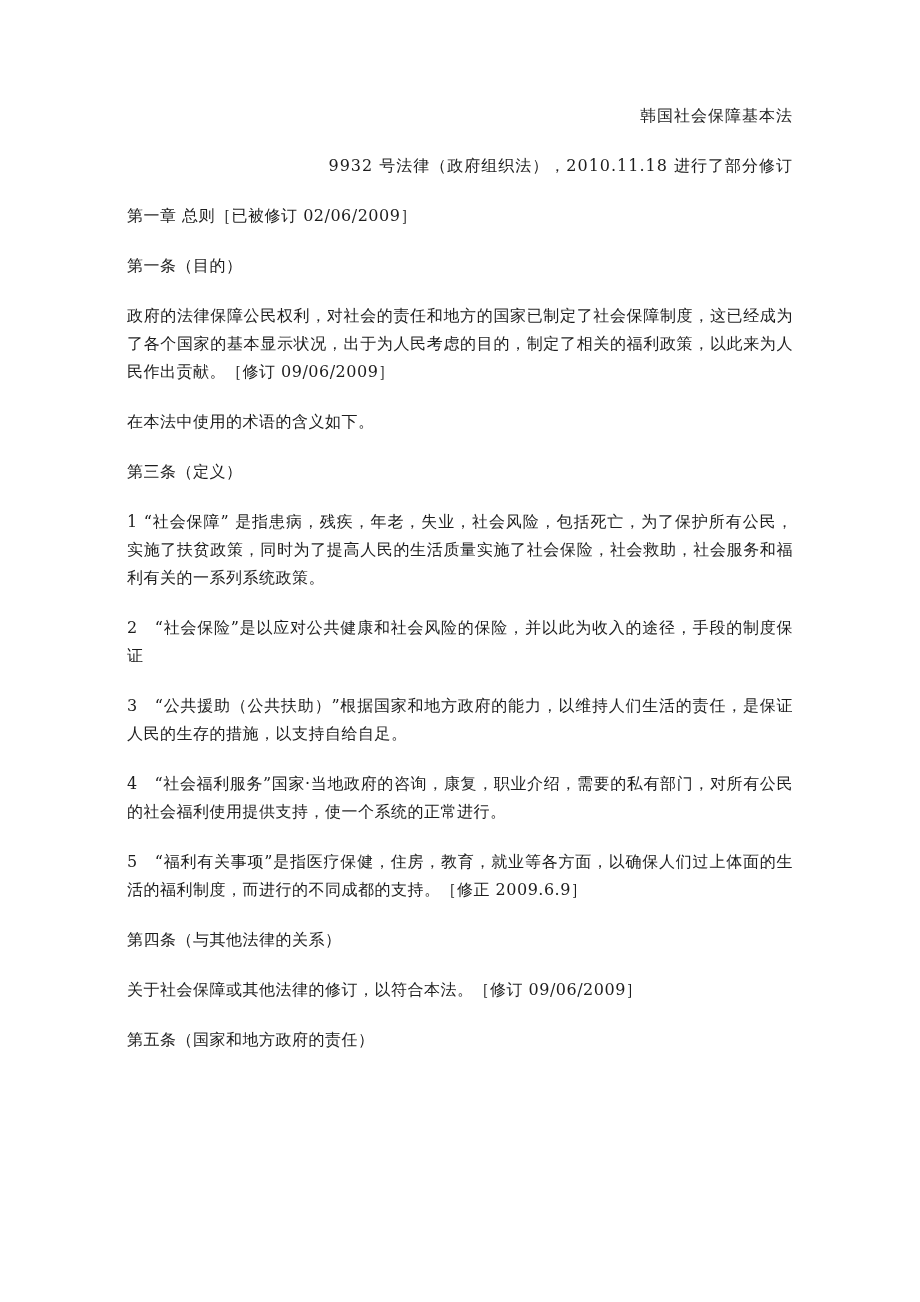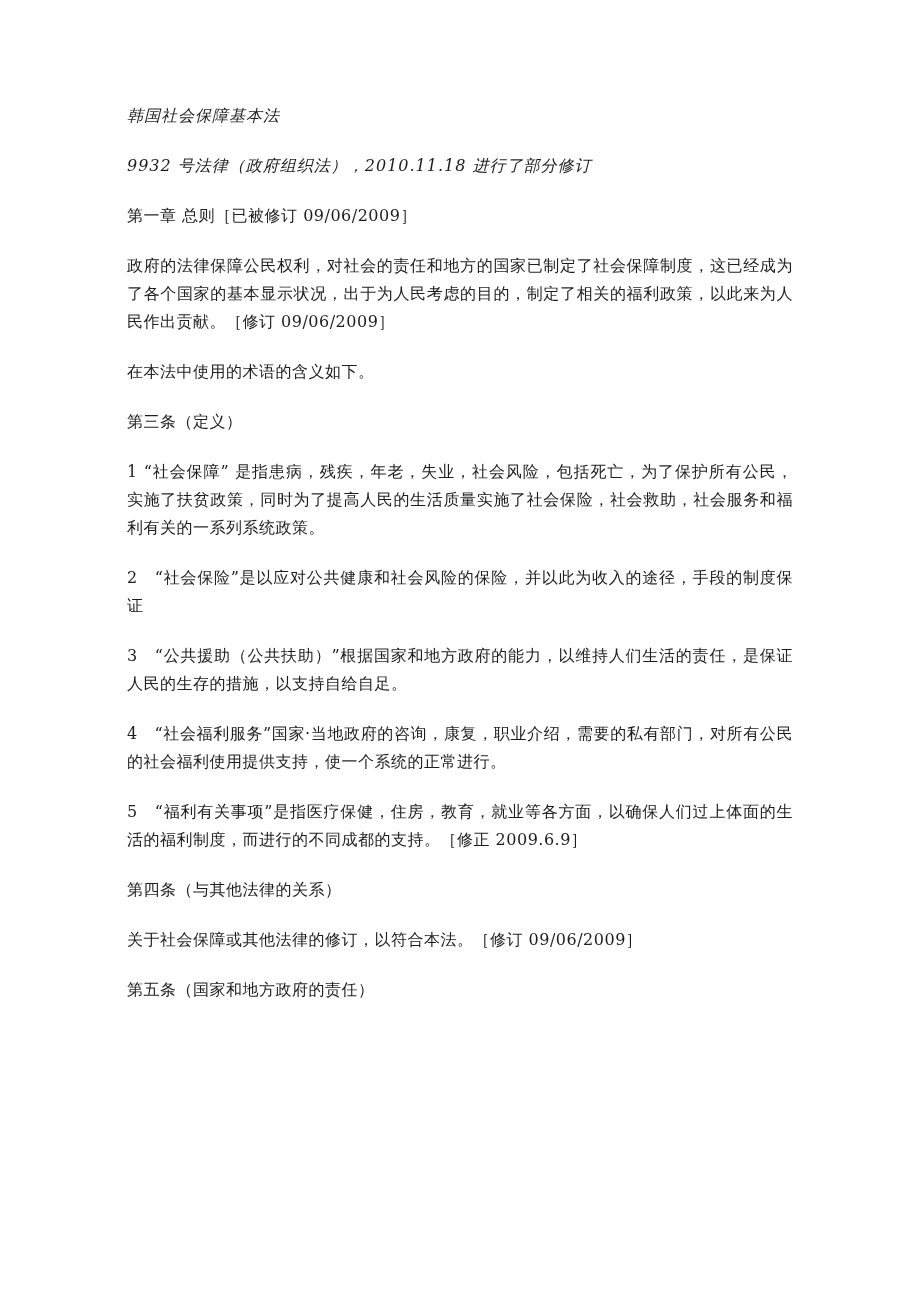--- a/index.html
+++ b/index.html
@@ -21,36 +21,36 @@
     overflow: hidden;
   }
   .block {
     margin: 0 0 22px 0;
     text-align: justify;
     letter-spacing: 0.5px;
     word-break: break-all;
   }
   .block.title,
   .block.subtitle {
-    text-align: left;
+    text-align: right;
     letter-spacing: 1px;
-    font-style: italic;
   }
   .block:last-child {
     margin-bottom: 8px;
   }
 </style>
 </head>
 <body>
 
 <div class="page">
   <div id="document-body">
       <p class="block title">韩国社会保障基本法</p>
       <p class="block subtitle">9932 号法律（政府组织法），2010.11.18 进行了部分修订</p>
-      <p class="block heading">第一章 总则［已被修订 09/06/2009］</p>
+      <p class="block heading">第一章 总则［已被修订 02/06/2009］</p>
+      <p class="block heading">第一条（目的）</p>
       <p class="block paragraph">政府的法律保障公民权利，对社会的责任和地方的国家已制定了社会保障制度，这已经成为了各个国家的基本显示状况，出于为人民考虑的目的，制定了相关的福利政策，以此来为人民作出贡献。［修订 09/06/2009］</p>
       <p class="block paragraph">在本法中使用的术语的含义如下。</p>
       <p class="block heading">第三条（定义）</p>
       <p class="block paragraph">1 “社会保障” 是指患病，残疾，年老，失业，社会风险，包括死亡，为了保护所有公民，实施了扶贫政策，同时为了提高人民的生活质量实施了社会保险，社会救助，社会服务和福利有关的一系列系统政策。</p>
       <p class="block paragraph">2　“社会保险”是以应对公共健康和社会风险的保险，并以此为收入的途径，手段的制度保证</p>
       <p class="block paragraph">3　“公共援助（公共扶助）”根据国家和地方政府的能力，以维持人们生活的责任，是保证人民的生存的措施，以支持自给自足。</p>
       <p class="block paragraph">4　“社会福利服务”国家·当地政府的咨询，康复，职业介绍，需要的私有部门，对所有公民的社会福利使用提供支持，使一个系统的正常进行。</p>
       <p class="block paragraph">5　“福利有关事项”是指医疗保健，住房，教育，就业等各方面，以确保人们过上体面的生活的福利制度，而进行的不同成都的支持。［修正 2009.6.9］</p>
       <p class="block heading">第四条（与其他法律的关系）</p>
       <p class="block paragraph">关于社会保障或其他法律的修订，以符合本法。［修订 09/06/2009］</p>

